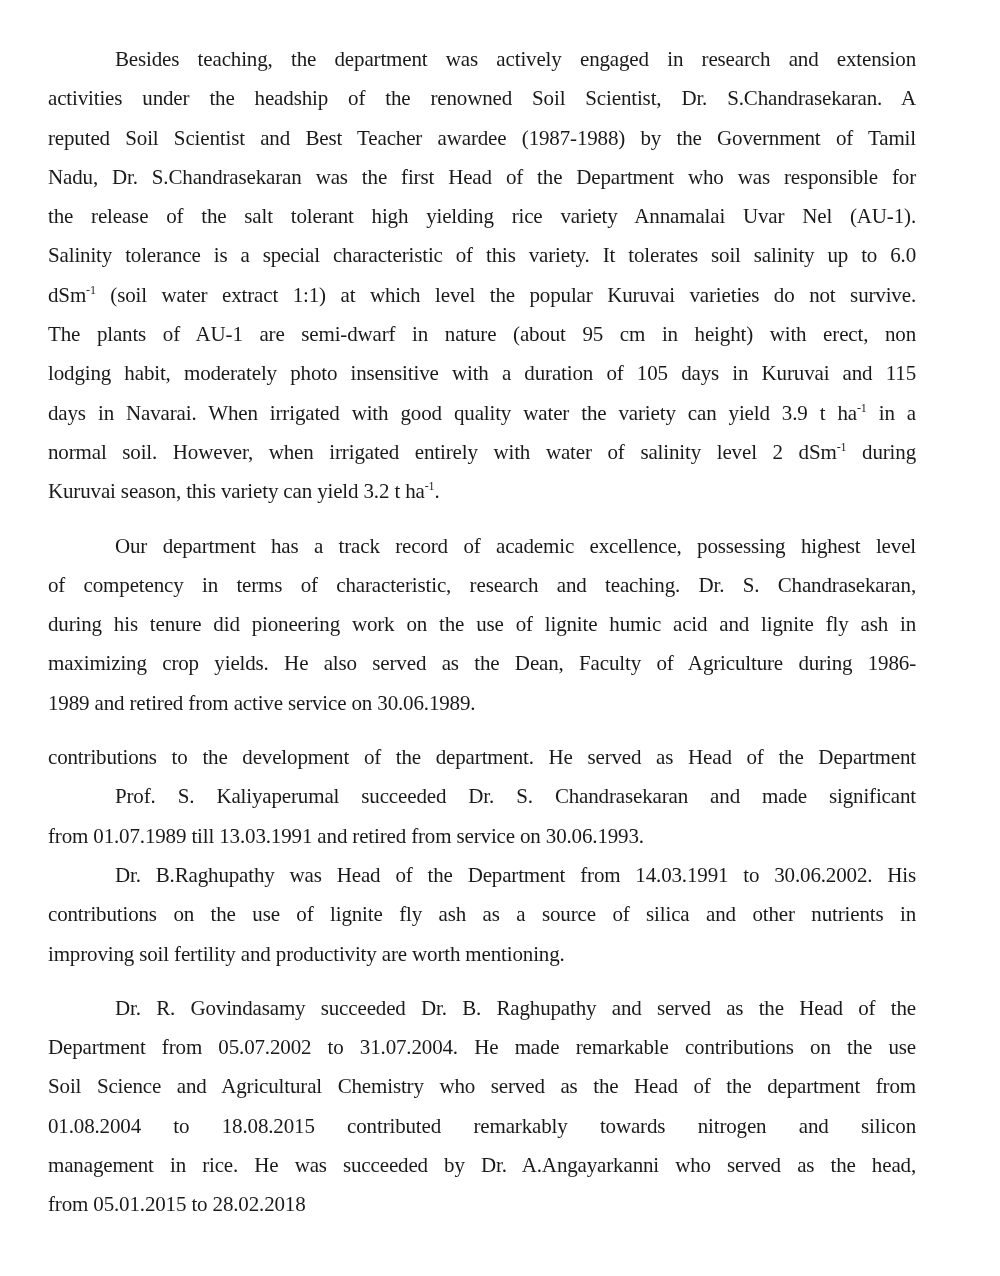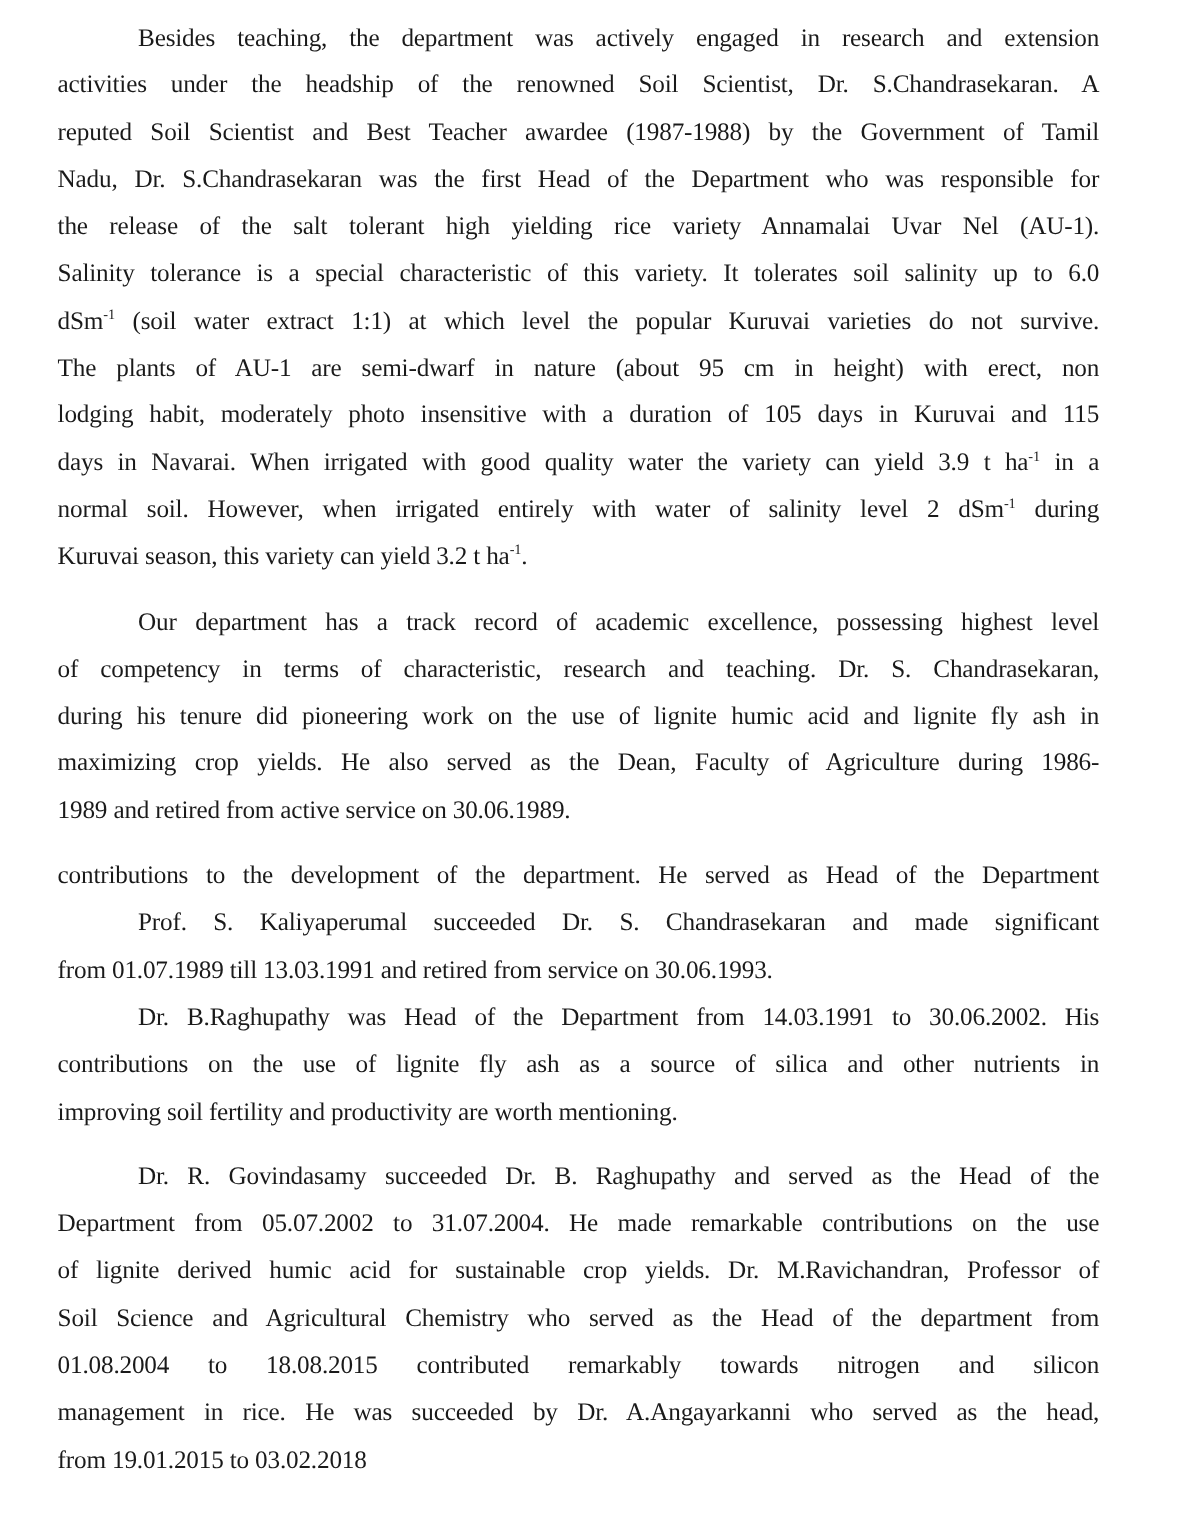--- a/index.html
+++ b/index.html
@@ -11,21 +11,21 @@
       width: 1000px;
       height: 1276px;
       position: relative;
       overflow: hidden;
       color: #1a1a1a;
       font-family: "Liberation Serif", "DejaVu Serif", serif;
     }
     .page {
       position: absolute;
       left: 48px;
-      top: 12px;
+      top: 40px;
       width: 868px;
     }
     .paragraph {
       margin: 0;
     }
     .line {
       display: block;
       height: 39.3px;
       line-height: 39.3px;
       font-size: 21px;
@@ -83,19 +83,18 @@
     <div class="gap-sm"></div>
     <div class="paragraph">
       <span class="line indent"><span>Dr. B.Raghupathy was Head of the Department from 14.03.1991 to 30.06.2002. His</span></span>
       <span class="line"><span>contributions on the use of lignite fly ash as a source of silica and other nutrients in</span></span>
       <span class="line last"><span>improving soil fertility and productivity are worth mentioning.</span></span>
     </div>
     <div class="gap-lg"></div>
     <div class="paragraph">
       <span class="line indent"><span>Dr. R. Govindasamy succeeded Dr. B. Raghupathy and served as the Head of the</span></span>
       <span class="line"><span>Department from 05.07.2002 to 31.07.2004. He made remarkable contributions on the use</span></span>
-      <span class="line"><span>of lignite derived humic acid for sustainable crop yields. Dr. M.Ravichandran, Professor of</span></span>
       <span class="line"><span>Soil Science and Agricultural Chemistry who served as the Head of the department from</span></span>
       <span class="line"><span>01.08.2004 to 18.08.2015 contributed remarkably towards nitrogen and silicon</span></span>
       <span class="line"><span>management in rice. He was succeeded by Dr. A.Angayarkanni who served as the head,</span></span>
-      <span class="line last"><span>from 19.01.2015 to 03.02.2018</span></span>
+      <span class="line last"><span>from 05.01.2015 to 28.02.2018</span></span>
     </div>
   </div>
 
 </body></html>

